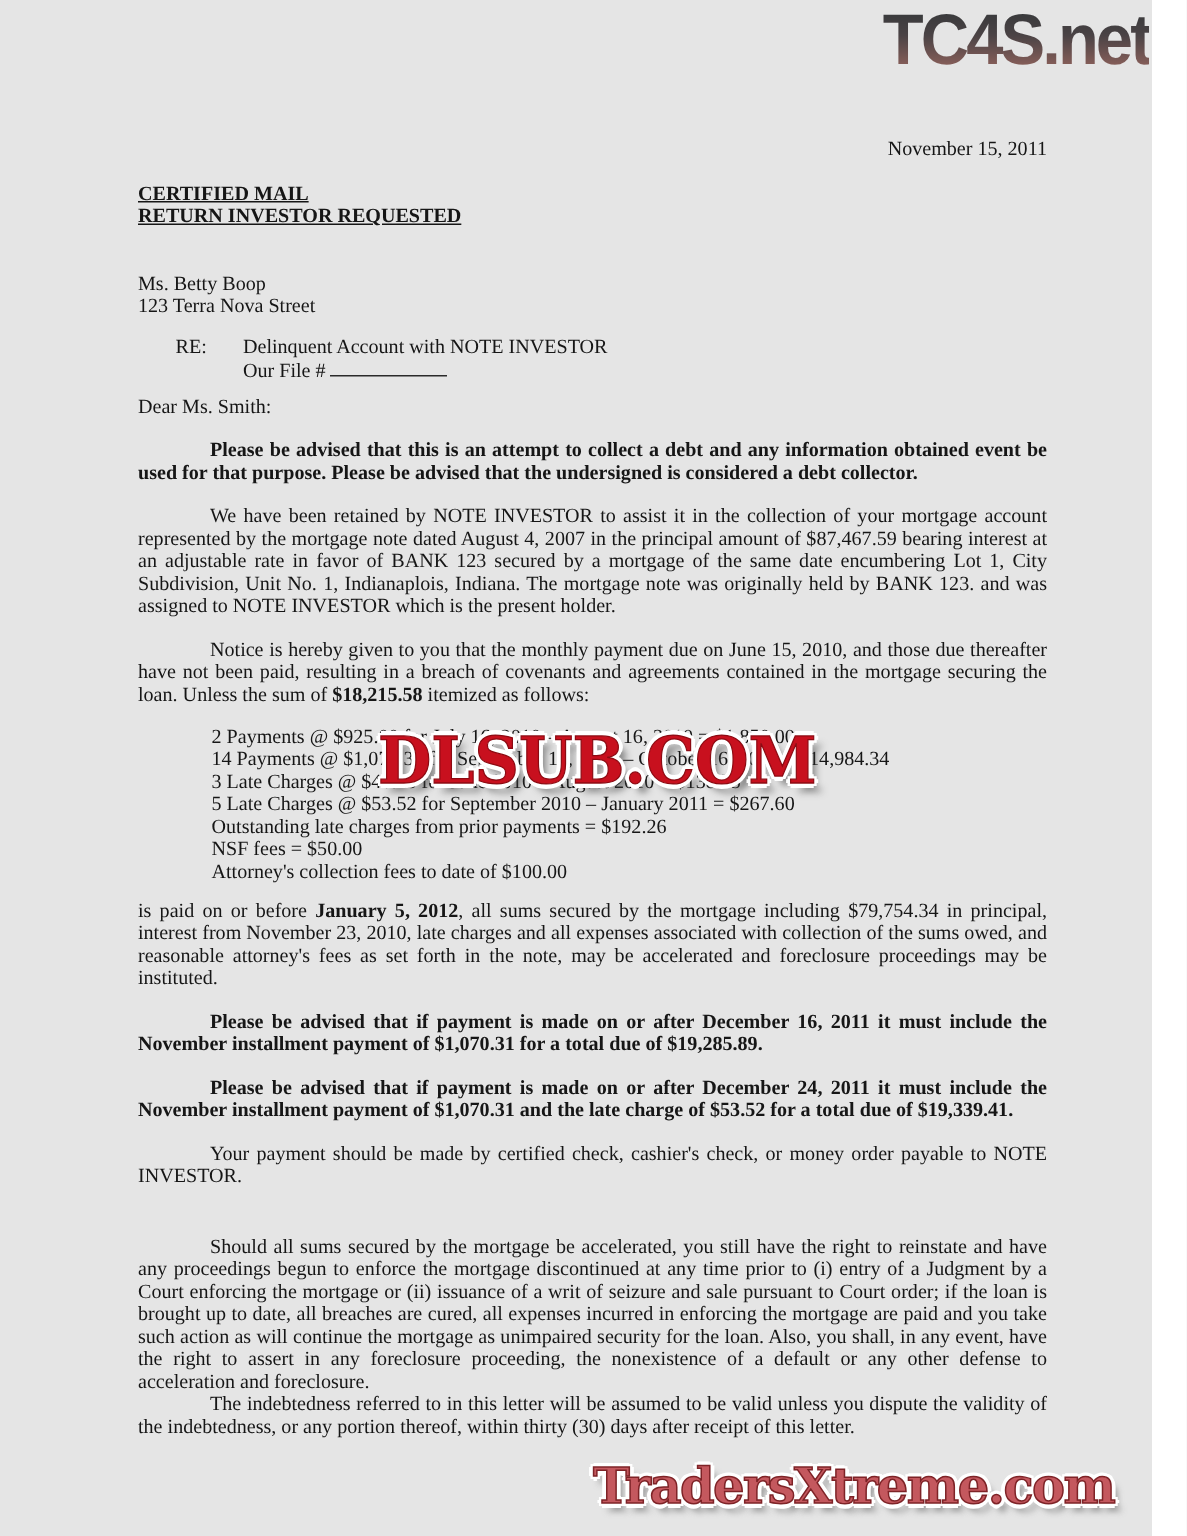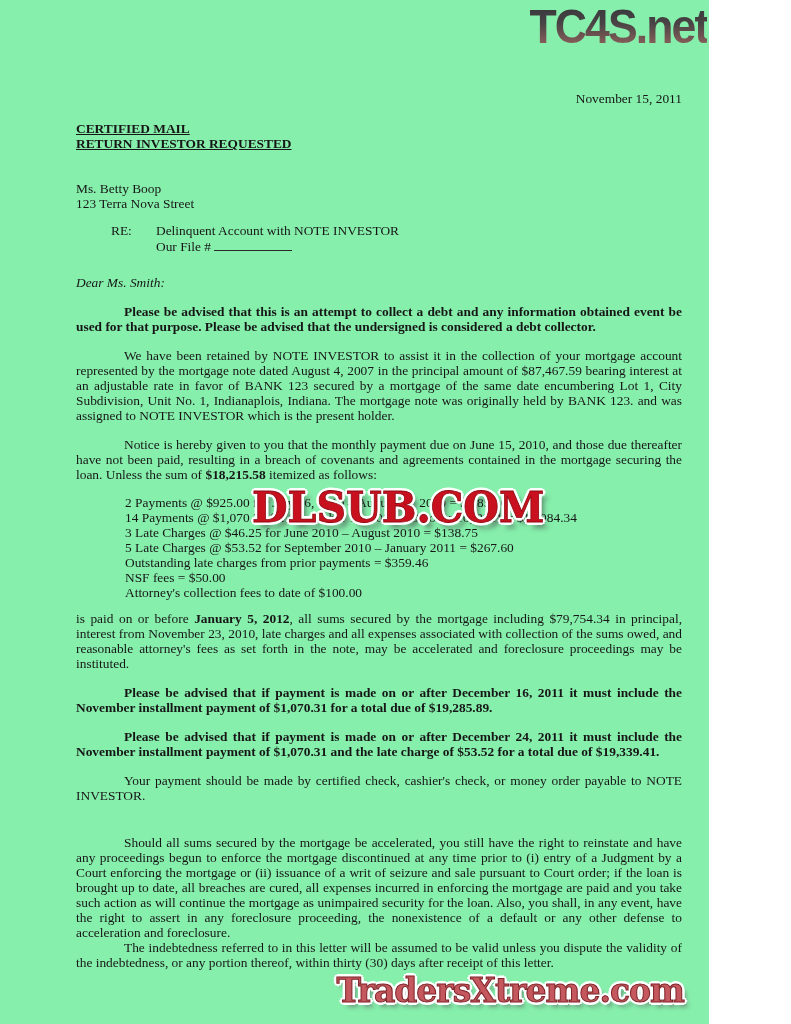--- a/index.html
+++ b/index.html
@@ -1,43 +1,43 @@
 <!DOCTYPE html>
 <html><head>
 <meta charset="utf-8">
 <style>
   html,body { margin:0; padding:0; background:#ffffff; }
   .page {
     position:relative;
-    width:709px; height:1024px;
-    background:#86efac;
+    width:768px; height:1024px;
+    background:#e5e5e5;
     font-family:"Liberation Serif", serif;
     font-size:13.4px;
     line-height:15px;
     color:#161616;
     overflow:hidden;
   }
   .content {
-    position:absolute; left:76px; top:0;
+    position:absolute; left:92px; top:0;
     width:606px;
   }
   .date-line { padding-top:91px; text-align:right; }
   .mail-block { margin-top:15px; font-weight:bold; }
   .mail-block div { text-decoration:underline; }
   .addr-block { margin-top:30px; }
-  .re-block { margin-top:12px; margin-left:35px; }
+  .re-block { margin-top:12px; margin-left:25px; }
   .re-row { display:flex; }
   .re-label { width:45px; flex:0 0 45px; }
   .re-body { flex:1; }
   .blank-line {
     display:inline-block; width:78px; height:12px;
     border-bottom:1.2px solid #2a2a2a;
     vertical-align:baseline;
   }
-  .salutation { margin-top:21px;font-style:italic; }
+  .salutation { margin-top:9px; }
   p.para {
     margin:14px 0 0 0;
     text-align:justify;
     text-indent:48px;
   }
   p.para.no-indent { text-indent:0; }
   p.para.bold { font-weight:bold; }
   p.para.tight { margin-top:0; }
   p.para.bigger-gap { margin-top:32px; }
   .item-list { margin:13px 0 0 49px; }
@@ -142,21 +142,21 @@
 
     <p class="para">We have been retained by NOTE INVESTOR to assist it in the collection of your mortgage account represented by the mortgage note dated August 4, 2007 in the principal amount of $87,467.59 bearing interest at an adjustable rate in favor of BANK 123 secured by a mortgage of the same date encumbering Lot 1, City Subdivision, Unit No. 1, Indianaplois, Indiana.  The mortgage note was originally held by BANK 123. and was assigned to NOTE INVESTOR which is the present holder.</p>
 
     <p class="para"><span>Notice is hereby given to you that the monthly payment due on June 15, 2010, and those due thereafter have not been paid, resulting in a breach of covenants and agreements contained in the mortgage securing the loan.  Unless the sum of </span><b>$18,215.58</b><span> itemized as follows:</span></p>
 
     <div class="item-list">
       <div>2 Payments @ $925.00 for July 16, 2010 – August 16, 2010 = $1,850.00</div>
       <div>14 Payments @ $1,070.31 for September 16, 2010 – October 16, 2011 = $14,984.34</div>
       <div>3 Late Charges @ $46.25 for June 2010 – August 2010 = $138.75</div>
       <div>5 Late Charges @ $53.52 for September 2010 – January 2011 = $267.60</div>
-      <div>Outstanding late charges from prior payments = $359.46</div>
+      <div>Outstanding late charges from prior payments = $192.26</div>
       <div>NSF fees = $50.00</div>
       <div>Attorney's collection fees to date of $100.00</div>
     </div>
 
     <p class="para no-indent" style="margin-top:11px"><span>is paid on or before </span><b>January 5, 2012</b><span>, all sums secured by the mortgage including $79,754.34 in principal, interest from November 23, 2010, late charges and all expenses associated with collection of the sums owed, and reasonable attorney's fees as set forth in the note, may be accelerated and foreclosure proceedings may be instituted.</span></p>
 
     <p class="para bold">Please be advised that if payment is made on or after December 16, 2011 it must include the November installment payment of $1,070.31 for a total due of $19,285.89.</p>
 
     <p class="para bold">Please be advised that if payment is made on or after December 24, 2011 it must include the November installment payment of $1,070.31 and the late charge of $53.52 for a total due of $19,339.41.</p>
 

